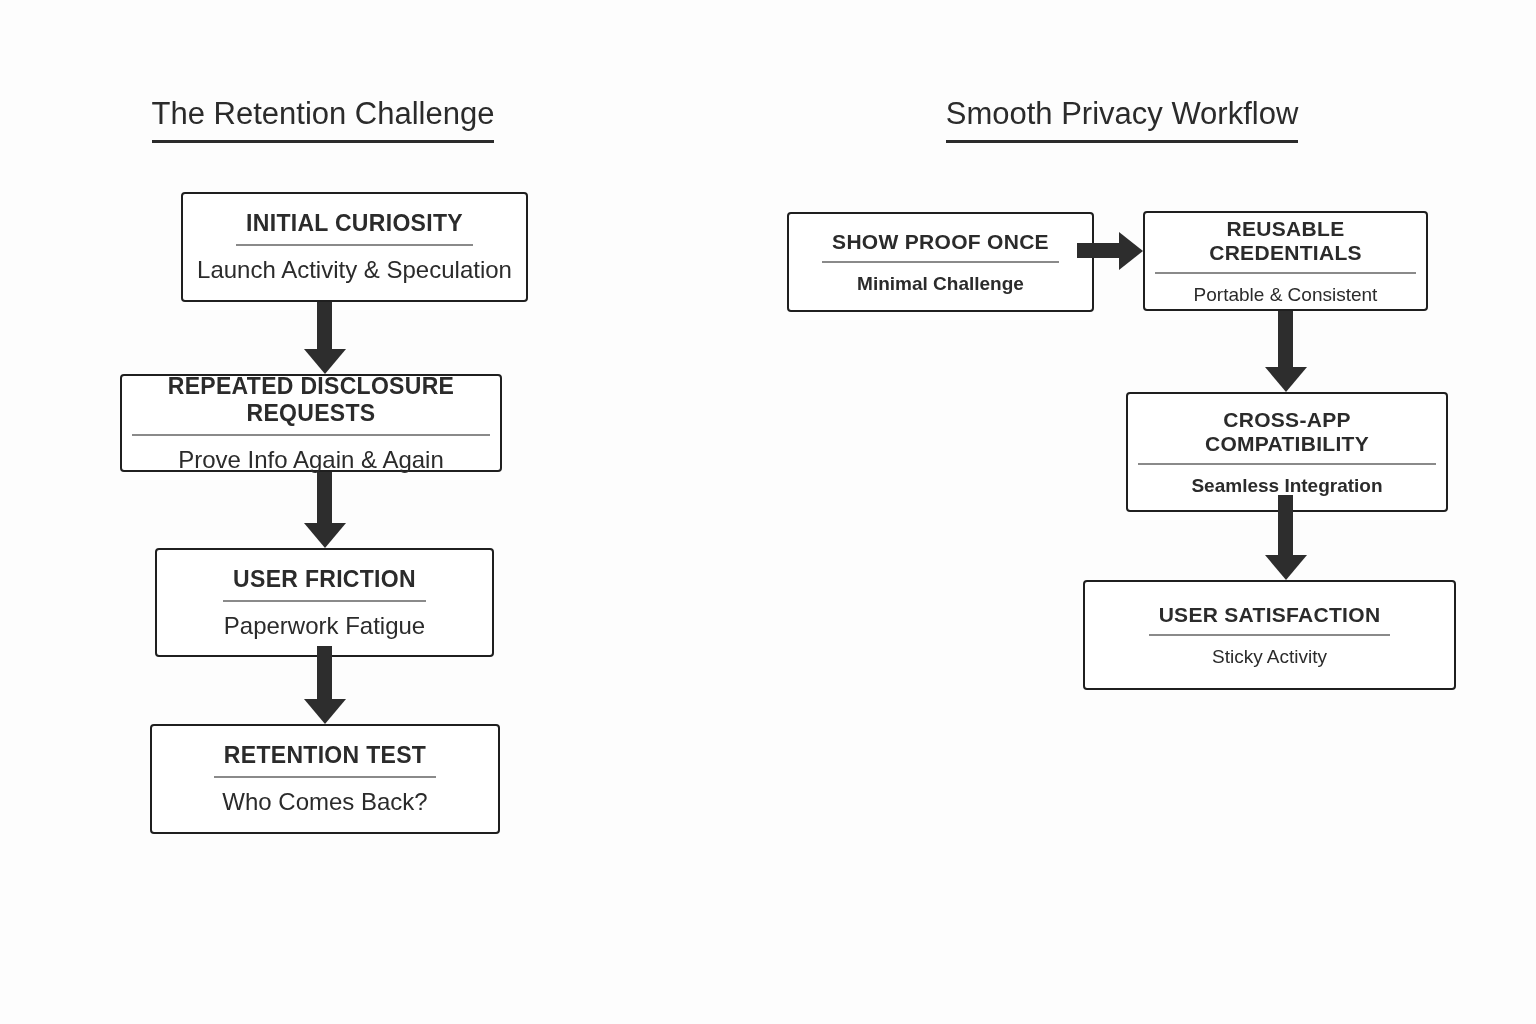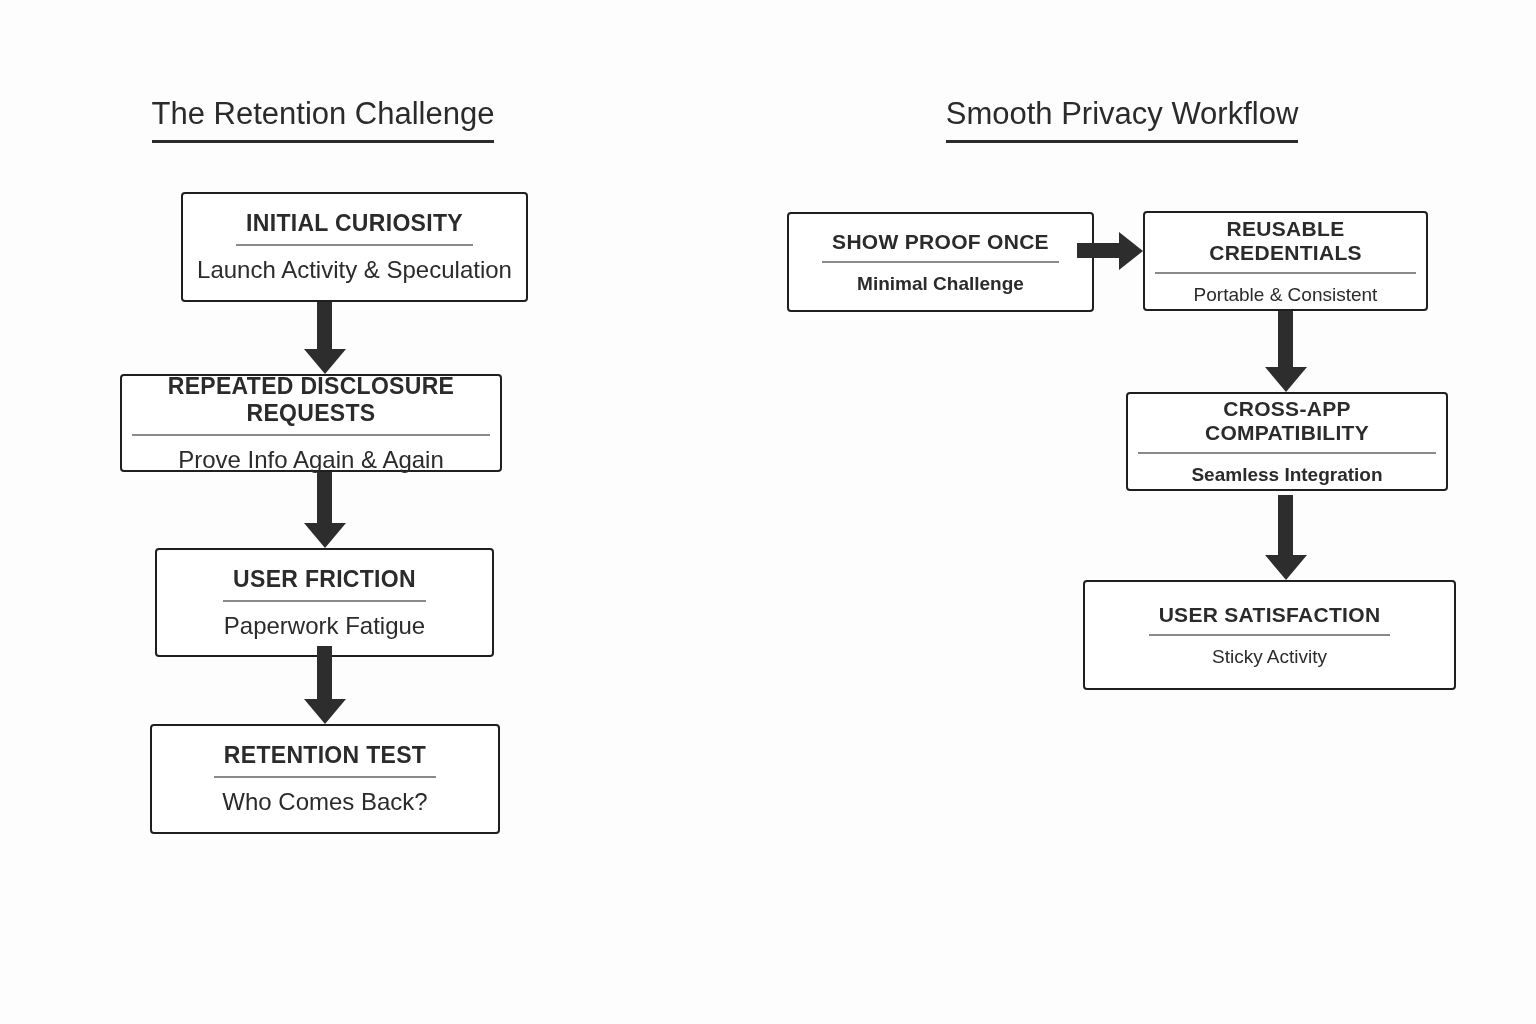--- a/index.html
+++ b/index.html
@@ -144,21 +144,21 @@
 
     <div class="arrow-right" style="left:1077px; top:243px; width:42px;"></div>
 
     <div class="flow-box" style="left:1143px; top:211px; width:285px; height:100px;">
       <span class="box-title">REUSABLE CREDENTIALS</span>
       <span class="box-subtitle">Portable &amp; Consistent</span>
     </div>
 
     <div class="arrow-down" style="left:1278px; top:311px; height:56px;"></div>
 
-    <div class="flow-box" style="left:1126px; top:392px; width:322px; height:99px;">
+    <div class="flow-box" style="left:1126px; top:392px; width:322px; height:120px;">
       <span class="box-title">CROSS-APP COMPATIBILITY</span>
       <span class="box-subtitle subtitle-bold">Seamless Integration</span>
     </div>
 
     <div class="arrow-down" style="left:1278px; top:495px; height:60px;"></div>
 
     <div class="flow-box" style="left:1083px; top:580px; width:373px; height:110px;">
       <span class="box-title">USER SATISFACTION</span>
       <span class="box-subtitle">Sticky Activity</span>
     </div>

